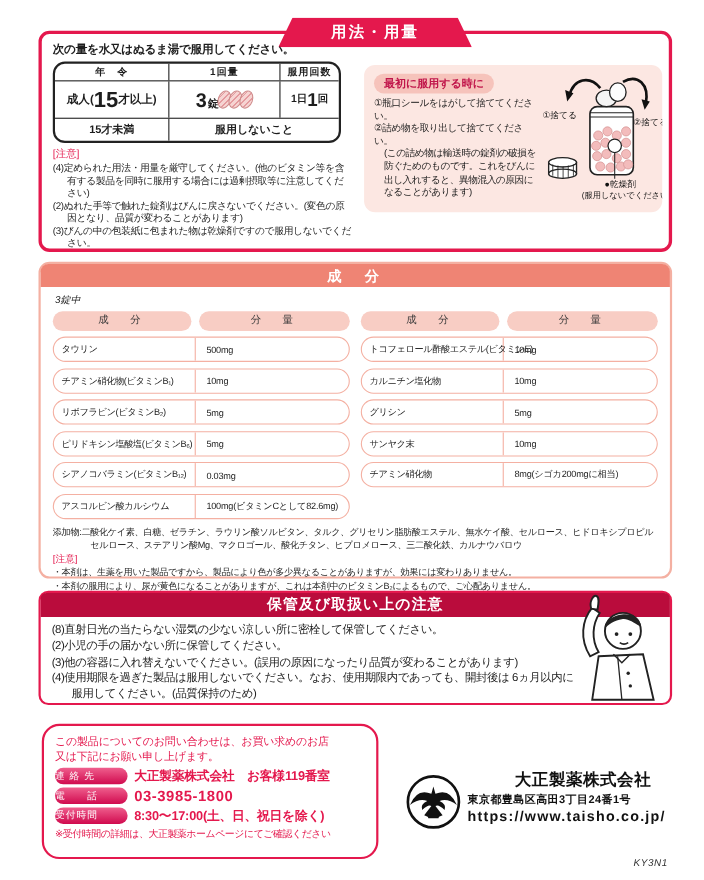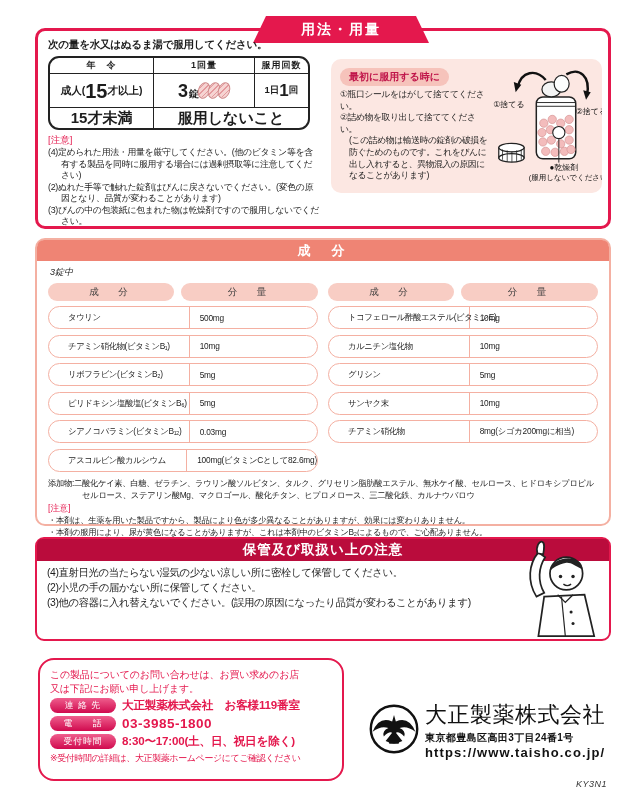--- a/index.html
+++ b/index.html
@@ -35,21 +35,21 @@
   .u-cell + .u-cell{border-left:1.6px solid #222;}
   .c-age{width:40%;}.c-dose{width:39%;}.c-freq{width:21%;}
   .u-head .u-cell{height:15px;font-size:9px;font-weight:bold;letter-spacing:1px;}
   .u-adult .u-cell{height:33px;font-weight:bold;}
   .u-adult .c-age{font-size:10.5px;}
   .big-num{font-size:20px;line-height:1;}
   .dose-num{font-size:18px;line-height:1;}
   .dose-unit{font-size:10px;margin:6px 1px 0 1px;}
   .freq-sm{font-size:9.5px;}
   .freq-big{font-size:17px;line-height:1;}
-  .u-child .u-cell{height:20px;font-size:15px;font-weight:bold;}
+  .u-child .u-cell{height:20px;font-size:10px;font-weight:bold;}
   .c-child-note{width:60%;}
   .tablet{display:inline-block;width:12px;height:17px;border-radius:50%;
     border:1px solid #cf8a8a;margin-left:-2px;transform:rotate(20deg);
     background:repeating-linear-gradient(115deg,#f6d4d2 0 2.6px,#e49a9e 2.6px 3.8px);}
   .caution-label{color:var(--crimson);font-size:9.5px;margin-top:4px;}
   .caution-item{font-size:8.9px;line-height:1.3;padding-left:13px;text-indent:-13px;letter-spacing:-0.3px;}
   .u-panel{position:absolute;left:293px;top:28px;width:271px;height:134px;
     background:var(--panel-pink);border-radius:10px;padding:7px 9px;}
   .fu-badge{display:inline-block;background:var(--badge-pink);color:#c0154a;
     font-size:10px;font-weight:bold;padding:2px 9px;border-radius:10px;margin-bottom:3px;}
@@ -66,52 +66,52 @@
   .ing-cols{display:flex;gap:10px;}
   .ing-col{flex:1;}
   .ing-headrow{display:flex;gap:7px;margin-bottom:5px;}
   .ing-pill{background:var(--pill-bg);border-radius:10px;height:18px;line-height:18px;
     text-align:center;font-size:9.5px;color:#3a3a3a;letter-spacing:5px;}
   .ip-name{width:48%;}
   .ip-amt{width:52%;}
   .ing-row{display:flex;border:1.5px solid var(--salmon-border);border-radius:12px;
     height:23px;margin-bottom:5.5px;overflow:hidden;background:#fff;}
   .ing-name{width:48%;border-right:1.5px solid var(--salmon-border);
-    display:flex;align-items:center;padding-left:7px;font-size:8.4px;white-space:nowrap;letter-spacing:-0.4px;margin-left:12px;}
+    display:flex;align-items:center;padding-left:7px;font-size:8.4px;white-space:nowrap;letter-spacing:-0.4px;}
   .ing-amt{flex:1;display:flex;align-items:center;padding-left:10px;font-size:8.3px;white-space:nowrap;letter-spacing:-0.2px;}
   .additives{font-size:8.3px;line-height:1.4;letter-spacing:-0.3px;
     padding-left:34px;text-indent:-34px;margin-top:1px;}
   .sec2 .caution-label{font-size:8.8px;margin-top:2px;}
   .ing-caution{font-size:8.3px;line-height:1.4;letter-spacing:-0.3px;}
   
   .sec3{position:absolute;left:35px;top:537px;width:576px;height:104px;
     border:2.5px solid var(--crimson);border-radius:9px;background:#fff;}
   .sec3-head{height:22px;background:var(--darkred);border-radius:5px 5px 0 0;
     color:#fff;font-size:13.5px;font-weight:bold;text-align:center;line-height:22px;letter-spacing:1px;}
   .sec3-body{padding:5px 0 0 10px;width:488px;}
   .storage-item{font-size:10.4px;line-height:1.42;letter-spacing:-0.4px;
     padding-left:18px;text-indent:-18px;}
   .pharmacist-svg{position:absolute;right:1px;bottom:1px;width:94px;height:101px;}
   
   .contact{position:absolute;left:38px;top:658px;width:306px;height:123px;
     border:2px solid var(--crimson);border-radius:16px;background:#fff;
     padding:8px 10px;color:var(--crimson);}
   .contact-intro{font-size:10px;line-height:1.35;letter-spacing:-0.2px;}
   .contact-row{display:flex;align-items:center;gap:6px;margin-top:3px;}
-  .contact-badge{flex:0 0 66px;height:15px;border-radius:8px;text-align:center;
+  .contact-badge{flex:0 0 66px;height:15px;border-radius:8px;
     background:linear-gradient(90deg,#d5095049,#d50950) , linear-gradient(90deg,#e43a72,#d00a4e);
     background:linear-gradient(180deg,#ef5e8d,#d00a4e);
     color:#fff;font-size:8.8px;line-height:15px;letter-spacing:1px;}
   .contact-val{font-size:11.6px;font-weight:bold;white-space:nowrap;letter-spacing:-0.2px;}
   .contact-val.phone{font-size:13.5px;letter-spacing:0.5px;}
   .contact-note{font-size:9px;margin-top:3px;letter-spacing:-0.4px;}
   .company{position:absolute;left:368px;top:700px;width:252px;}
   .eagle-svg{position:absolute;left:0;top:3px;width:52px;height:52px;}
   .company-text{margin-left:57px;color:#111;}
-  .company-name{font-size:22px;font-weight:normal;white-space:nowrap;letter-spacing:0.5px;}
+  .company-name{font-size:15px;font-weight:bold;white-space:nowrap;letter-spacing:0.5px;margin-left:43px;}
   .company-addr{font-size:10px;font-weight:bold;margin-top:1px;letter-spacing:0.4px;white-space:nowrap;}
   .company-url{font-size:13px;font-weight:bold;letter-spacing:1.1px;white-space:nowrap;}
   .page-code{position:absolute;left:576px;top:779px;font-size:9px;color:#333;letter-spacing:0.5px;font-style:italic;}
   svg text{font-family:"Liberation Sans","DejaVu Sans",sans-serif;}
 </style>
 </head>
 <body>
 
 <div class="sec1">
   <div class="sec1-tab">用法・用量</div>
@@ -283,23 +283,24 @@
     <div class="additives"><span>添加物:</span><span>二酸化ケイ素、白糖、ゼラチン、ラウリン酸ソルビタン、タルク、グリセリン脂肪酸エステル、無水ケイ酸、セルロース、ヒドロキシプロピルセルロース、ステアリン酸Mg、マクロゴール、酸化チタン、ヒプロメロース、三二酸化鉄、カルナウバロウ</span></div>
     <div class="caution-label">[注意]</div>
     <div class="ing-caution">・本剤は、生薬を用いた製品ですから、製品により色が多少異なることがありますが、効果には変わりありません。</div>
     <div class="ing-caution">・本剤の服用により、尿が黄色になることがありますが、これは本剤中のビタミンB₂によるもので、ご心配ありません。</div>
   </div>
 </div>
 
 <div class="sec3">
   <div class="sec3-head">保管及び取扱い上の注意</div>
   <div class="sec3-body">
-    <div class="storage-item">(4)直射日光の当たらない湿気の少ない涼しい所に密栓して保管してください。</div>
+    <div class="storage-item">(8)直射日光の当たらない湿気の少ない涼しい所に密栓して保管してください。</div>
     <div class="storage-item">(2)小児の手の届かない所に保管してください。</div>
     <div class="storage-item">(3)他の容器に入れ替えないでください。(誤用の原因になったり品質が変わることがあります)</div>
+    <div class="storage-item">(4)使用期限を過ぎた製品は服用しないでください。なお、使用期限内であっても、開封後は 6ヵ月以内に服用してください。(品質保持のため)</div>
   </div>
   <svg class="pharmacist-svg" viewBox="0 0 95 105">
 
     <path d="M22 62 C12 46 14 28 24 16 L31 21 C24 32 23 46 30 58 Z" fill="#fff" stroke="#222" stroke-width="1.8"></path>
 
     <path d="M23 17 C21 10 25 4 28 5 C31 6 30 12 29 18 Z" fill="#fff" stroke="#222" stroke-width="1.8"></path>
 
     <path d="M30 62 L72 60 L82 103 L24 103 Z" fill="#fff" stroke="#222" stroke-width="1.8"></path>
     <path d="M48 62 L52 103" stroke="#222" stroke-width="1.2" fill="none"></path>
     <circle cx="58" cy="78" r="1.6" fill="#222"></circle>

